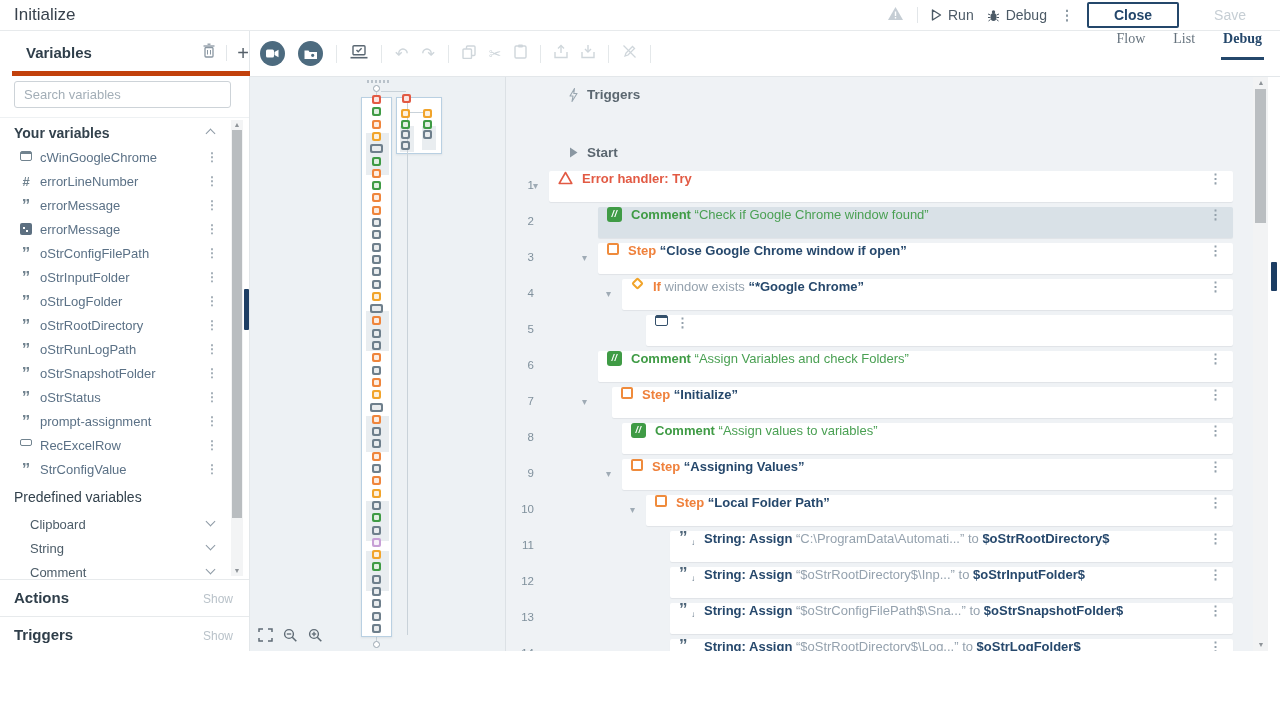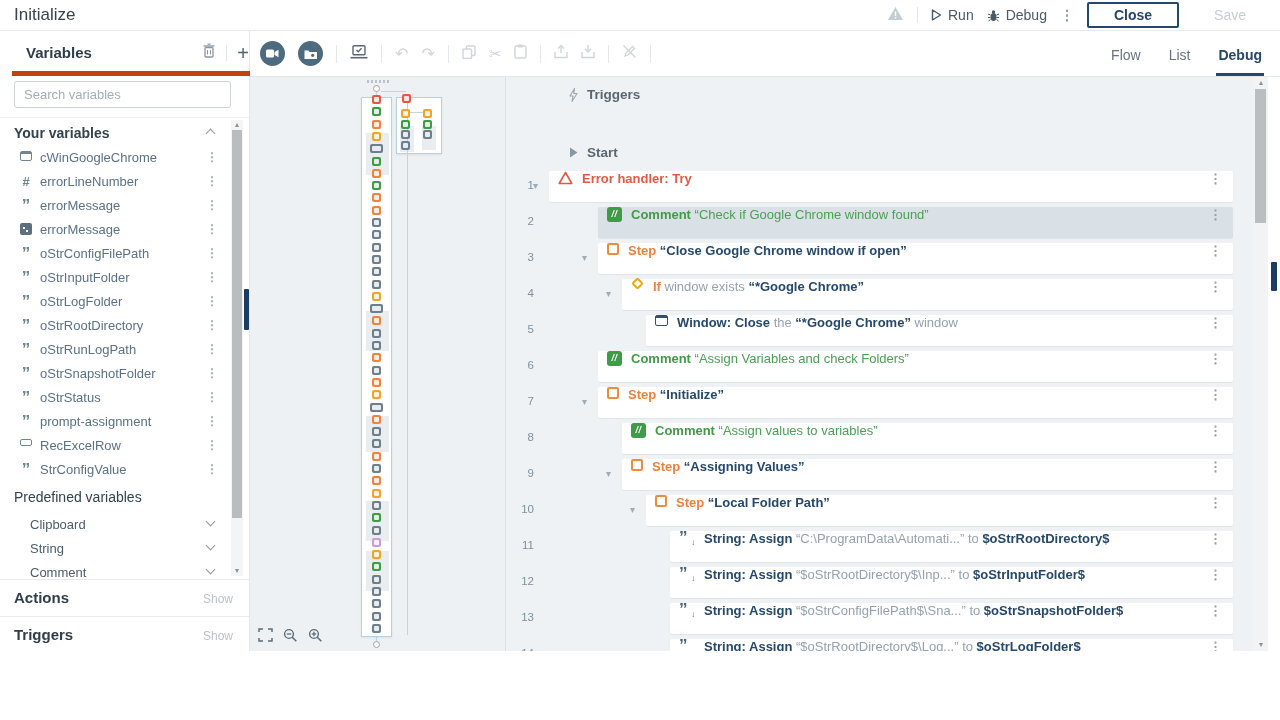--- a/index.html
+++ b/index.html
@@ -43,21 +43,21 @@
   .scroll-arrow { position:absolute; left:0; width:12px; height:10px; font-size:7px; color:#8f9499; text-align:center; line-height:10px; }
   
   .drag-handle { position:absolute; background:#1c3d63; border-radius:1px; }
 
   
   .toolbar { position:absolute; left:250px; top:31px; width:1030px; height:46px; background:#fff; border-bottom:1px solid #e3e7ea; }
   .tb-icons { position:absolute; left:10px; top:0; height:45px; display:flex; align-items:center; gap:13px; }
   .circ-btn { width:25px; height:25px; border-radius:50%; background:#4d6b7f; display:flex; align-items:center; justify-content:center; }
   .tsep { width:1px; height:18px; background:#e4e8ea; }
   .gly { font-size:16px; color:#cfd6db; line-height:16px; }
-  .view-tabs { position:absolute; right:16px; top:0; height:45px; display:flex; align-items:flex-end; gap:24px; }
+  .view-tabs { position:absolute; right:16px; top:0; height:45px; display:flex; align-items:flex-start; gap:24px;font-family:Liberation Serif, serif; }
   .vtab { font-size:14px; color:#66737e; padding:0 2px 13px; }
   .vtab.active { color:#24476b; font-weight:700; border-bottom:3px solid #24476b; padding-bottom:10px; }
 
   
   .canvas { position:absolute; left:250px; top:77px; width:255px; height:574px; background:#edf1f4; }
   .v-divider { position:absolute; left:505px; top:77px; width:1px; height:574px; background:#dce1e5; }
   .mm-dashes { position:absolute; left:117px; top:3px; width:22px; height:3px;
     background:repeating-linear-gradient(90deg,#b9c2ca 0 2px,transparent 2px 4px); }
   .mm-circle { position:absolute; width:7px; height:7px; border:1.5px solid #9aa7b1; border-radius:50%; background:#fff; }
   .mm-line { position:absolute; background:#c9d2d9; }
@@ -513,36 +513,35 @@
           <div class="row-card" style="left: 116px;">
             <span class="ic ic-if-icon"></span>
             <span class="row-txt"><span class="sg-ob">If </span><span class="sg-gr">window exists </span><span class="sg-nb">“*Google Chrome”</span></span>
             <span class="row-kebab">⋮</span>
           </div>
         </div>
         <div class="flow-row" style="top: 238px;">
           <span class="row-num">5</span>
           <div class="row-card" style="left: 140px;">
             <span class="ic ic-window-icon dk"></span>
-            <span class="row-txt"><span class="sg-nb">Window: Close </span><span class="sg-gr">the </span><span class="sg-nb">“*Google Chrome”</span><span class="sg-gr"> window</span></span>
             <span class="row-kebab">⋮</span>
           </div>
         </div>
         <div class="flow-row" style="top: 274px;">
           <span class="row-num">6</span>
           <div class="row-card" style="left: 92px;">
             <span class="ic ic-comment-icon">//</span>
             <span class="row-txt"><span class="sg-gb">Comment </span><span class="sg-g">“Assign Variables and check Folders”</span></span>
             <span class="row-kebab">⋮</span>
           </div>
         </div>
         <div class="flow-row" style="top: 310px;">
           <span class="row-num">7</span>
           <span class="row-chev" style="left: 76px;">▾</span>
-          <div class="row-card" style="left: 92px;">
+          <div class="row-card" style="left: 106px;">
             <span class="ic ic-step-icon"></span>
             <span class="row-txt"><span class="sg-ob">Step </span><span class="sg-nb">“Initialize”</span></span>
             <span class="row-kebab">⋮</span>
           </div>
         </div>
         <div class="flow-row" style="top: 346px;">
           <span class="row-num">8</span>
           <div class="row-card" style="left: 116px;">
             <span class="ic ic-comment-icon">//</span>
             <span class="row-txt"><span class="sg-gb">Comment </span><span class="sg-g">“Assign values to variables”</span></span>

